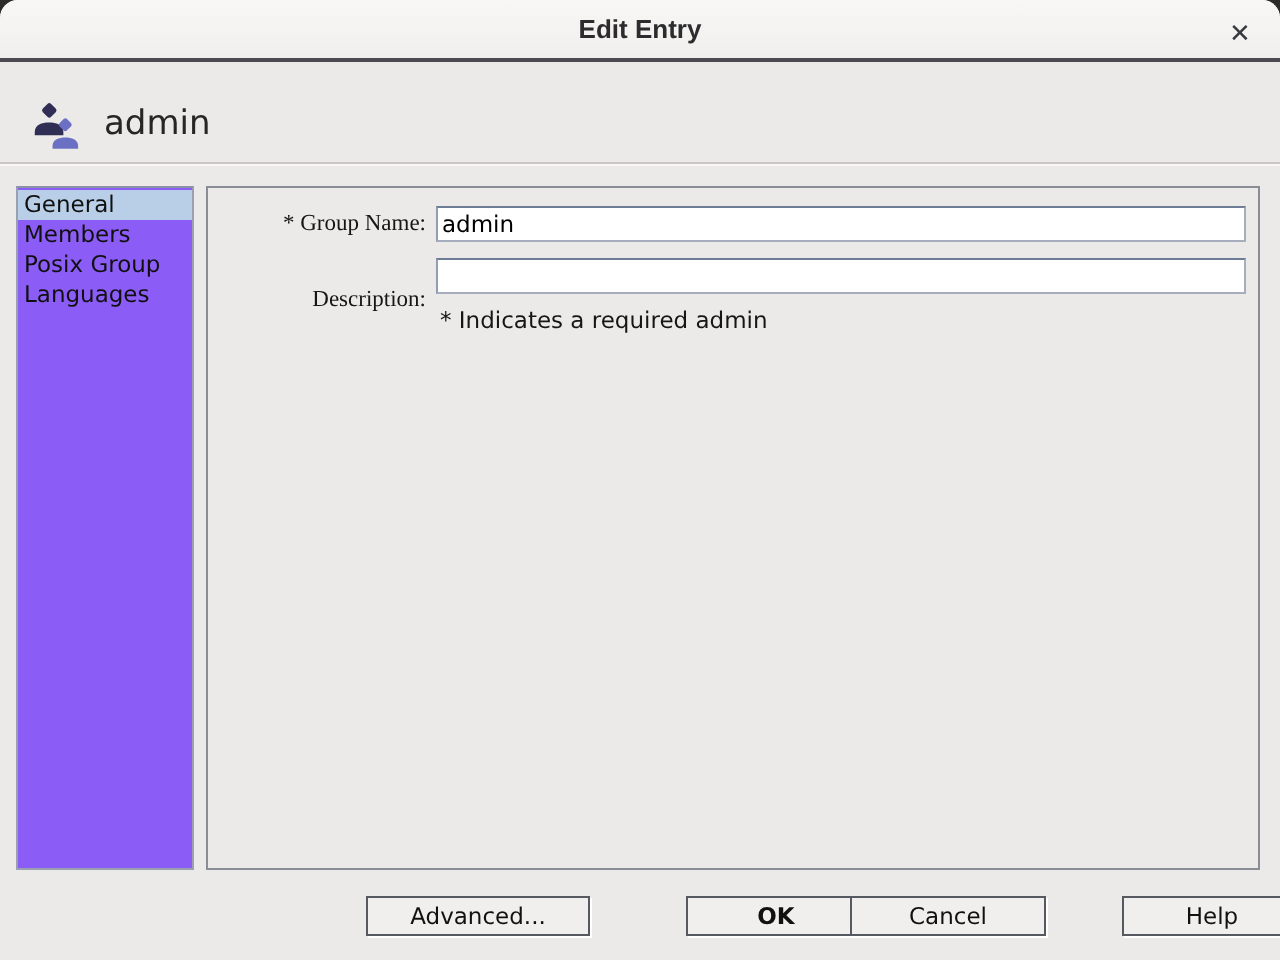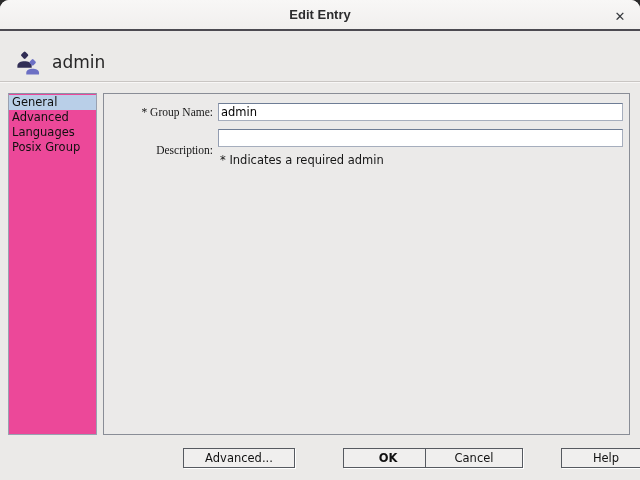--- a/index.html
+++ b/index.html
@@ -26,21 +26,21 @@
   
   .entry-icon { position:absolute; left:15px; top:51px; }
   .entry-name { position:absolute; left:52px; top:52px; font-size:17px; color:#262626; }
   .header-sep {
     position:absolute; top:81px; left:0; width:640px; height:1px;
     background:#c9c6c3; box-shadow:0 1px 0 #f8f7f6;
   }
   
   .sidebar {
     position:absolute; left:8px; top:93px; width:89px; height:342px;
-    background:#ec4899; border:1px solid #99a1b0; border-top-color:#8a93a6;
+    background:#8b5cf6; border:1px solid #99a1b0; border-top-color:#8a93a6;
     font-size:11.5px; padding-top:1px; list-style:none; overflow:hidden;
   }
   .sidebar .item { height:15px; line-height:15px; padding-left:3px; color:#101010; white-space:nowrap; }
   .sidebar .item.selected { background:#b9cfe8; }
   
   .panel {
     position:absolute; left:103px; top:93px; width:527px; height:342px;
     border:1px solid #898d96; background:#ebeae9;
   }
   .form-label {
@@ -91,23 +91,23 @@
         <path d="M10.4,21.5 v-1.3 c0,-3 2.9,-3.9 5.9,-3.9 c3,0 5.9,0.9 5.9,3.9 v1.3 z"></path>
       </g>
     </svg>
   </span>
   <span class="entry-name">admin</span>
 
   <div class="header-sep"></div>
 
   <ul class="sidebar">
     <li class="item selected">General</li>
-    <li class="item">Advanced</li>
+    <li class="item">Members</li>
+    <li class="item">Posix Group</li>
     <li class="item">Languages</li>
-    <li class="item">Posix Group</li>
   </ul>
 
   <div class="panel">
     <label class="form-label lbl-group">* Group Name:</label>
     <input class="txt txt-group" type="text" value="admin" style="">
     <label class="form-label lbl-desc">Description:</label>
     <input class="txt txt-desc" type="text" value="" style="">
     <div class="required-note">* Indicates a required admin</div>
   </div>
 

